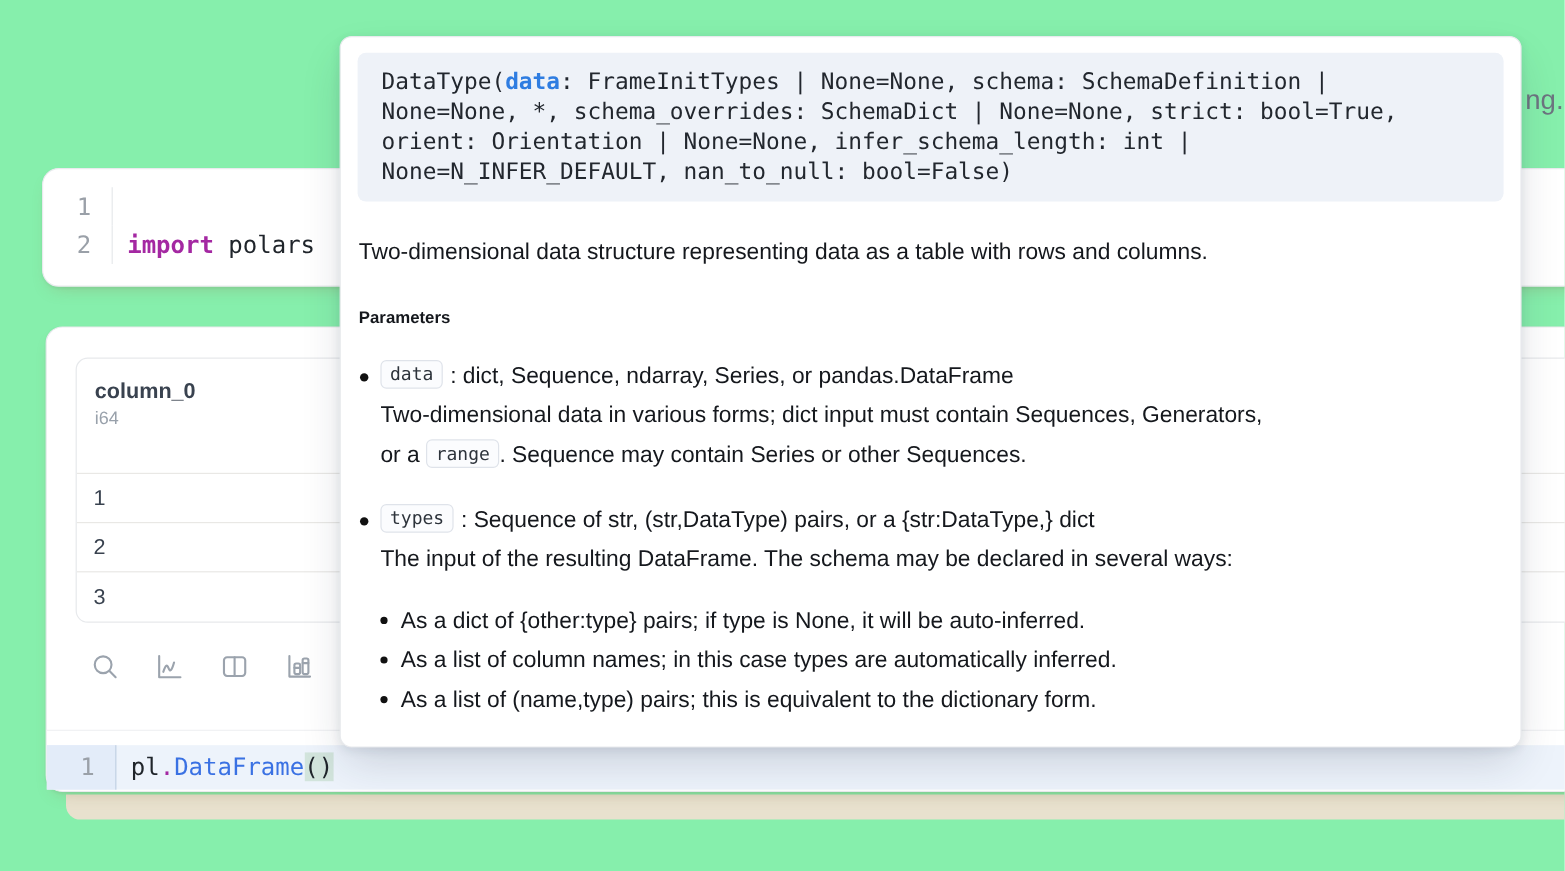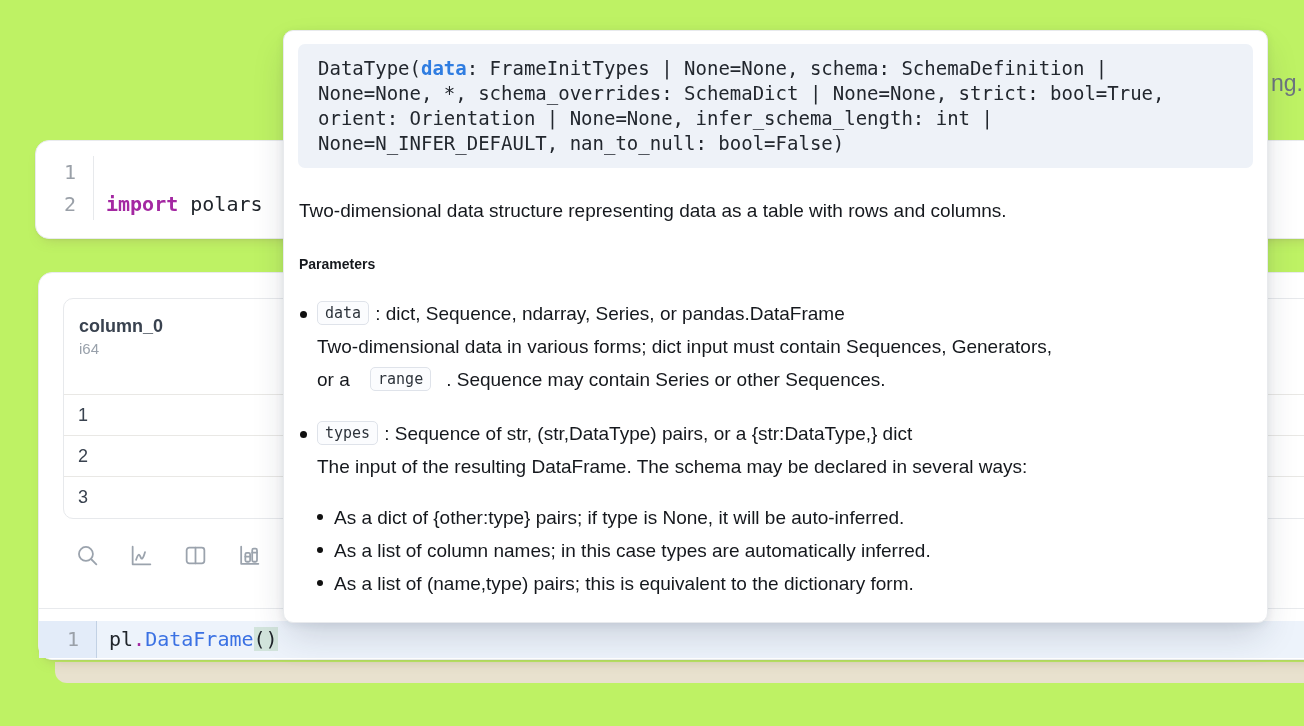--- a/index.html
+++ b/index.html
@@ -1,16 +1,16 @@
 <!DOCTYPE html>
 <html><head>
 <meta charset="utf-8">
 <style>
   html,body{margin:0;padding:0;background:#ffffff;}
-  .stage{position:relative;width:1304px;height:726px;overflow:hidden;background:#bef264;
+  .stage{position:relative;width:1304px;height:726px;overflow:hidden;background:#86efac;
          font-family:"Liberation Sans",sans-serif;color:#15181d;}
 
   
   .md-fragment{position:absolute;left:1271px;top:70px;font-size:23px;color:#6d7480;z-index:1;}
 
   
   .cell-card{position:absolute;background:#ffffff;border:1px solid #e9ebee;border-radius:14px;
              box-shadow:0 7px 14px -8px rgba(150,132,90,.45),0 1px 2px rgba(0,0,0,.04);
              box-sizing:border-box;z-index:2;}
   .imports-card{left:35px;top:140px;width:1300px;height:99px;padding-top:15px;}
@@ -59,21 +59,21 @@
   .sig .param{color:#2f7de1;font-weight:600;}
   .summary{margin:0 0 0 1px;line-height:26px;}
   .params-heading{margin:28px 0 0 1px;font-size:14px;line-height:24px;font-weight:700;}
   ul.l1{list-style:none;margin:22px 0 0;padding:0 0 0 2px;}
   ul.l1>li{position:relative;padding-left:17px;line-height:32px;margin-bottom:22px;}
   ul.l1>li::before{content:"";position:absolute;left:0;top:13px;width:7px;height:7px;border-radius:50%;background:#111;}
   .pbody{line-height:33px;max-width:740px;}
   .chip{display:inline-block;font-family:"DejaVu Sans Mono",monospace;font-size:15px;line-height:22px;
         padding:0 7px;border:1px solid #dfe3ea;border-radius:5px;background:#fbfcfe;color:#2d333b;
         vertical-align:2px;margin-right:6px;}
-  .chip.mid{margin:0 15px;text-align:center;}
+  .chip.mid{margin:0 0;text-align:center;}
   ul.l2{list-style:none;margin:10px 0 0;padding:0 0 0 19px;}
   ul.l2>li{position:relative;padding-left:17px;line-height:25px;margin-bottom:8px;}
   ul.l2>li::before{content:"";position:absolute;left:0;top:9px;width:6px;height:6px;border-radius:50%;background:#111;}
 </style>
 </head>
 <body>
 
 <div class="stage">
 
   <div class="md-fragment">ng.</div>

